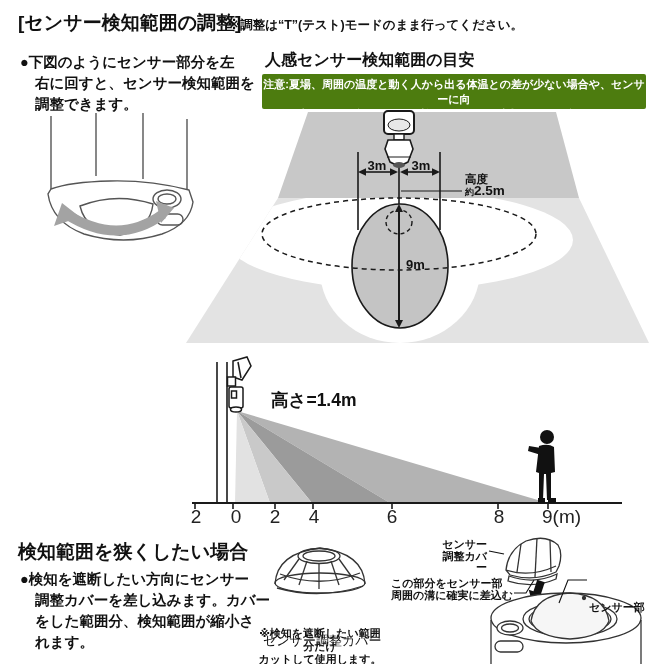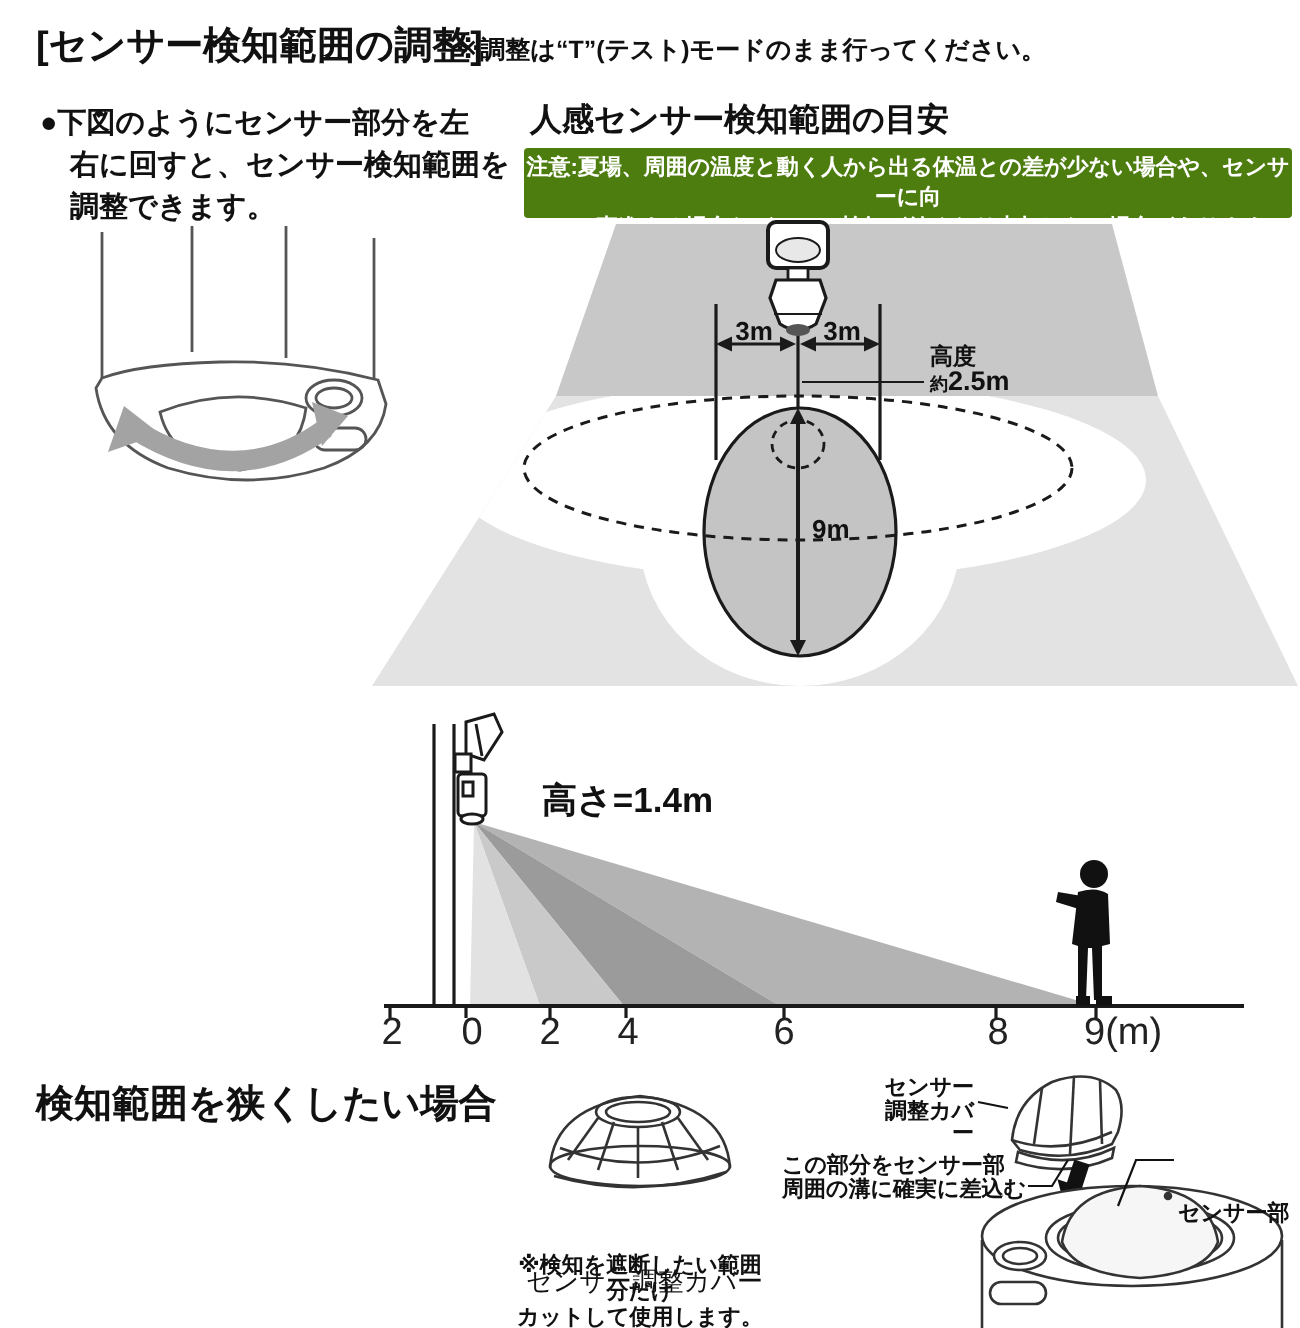--- a/index.html
+++ b/index.html
@@ -159,20 +159,24 @@
   <div class="abs lbl-takasa" style="left:271px;top:388px">高さ=1.4m</div>
   <div class="abs axis-num" style="left:196px;top:506px">2</div>
   <div class="abs axis-num" style="left:236px;top:506px">0</div>
   <div class="abs axis-num" style="left:275px;top:506px">2</div>
   <div class="abs axis-num" style="left:314px;top:506px">4</div>
   <div class="abs axis-num" style="left:392px;top:506px">6</div>
   <div class="abs axis-num" style="left:499px;top:506px">8</div>
   <div class="abs axis-num-end" style="left:542px;top:506px">9(m)</div>
 
   <div class="abs narrow-heading">検知範囲を狭くしたい場合</div>
+  <div class="abs narrow-bullet pre">●検知を遮断したい方向にセンサー
+調整カバーを差し込みます。カバー
+をした範囲分、検知範囲が縮小さ
+れます。</div>
 
   <svg class="abs" style="left:262px;top:536px" width="120" height="70" viewBox="262 536 120 70">
     <g stroke="#333" stroke-width="1.3" fill="none">
       <path d="M275,584 Q277,553 320,548 Q363,553 365,584"></path>
       <ellipse cx="320" cy="583" rx="45" ry="10"></ellipse>
       <path d="M277,588 Q320,600 363,586"></path>
       <ellipse cx="319" cy="556" rx="21" ry="7.5"></ellipse>
       <ellipse cx="319" cy="556" rx="16" ry="5"></ellipse>
       <path d="M299,559 L284,580"></path>
         <path d="M307,561 L299,585"></path>

